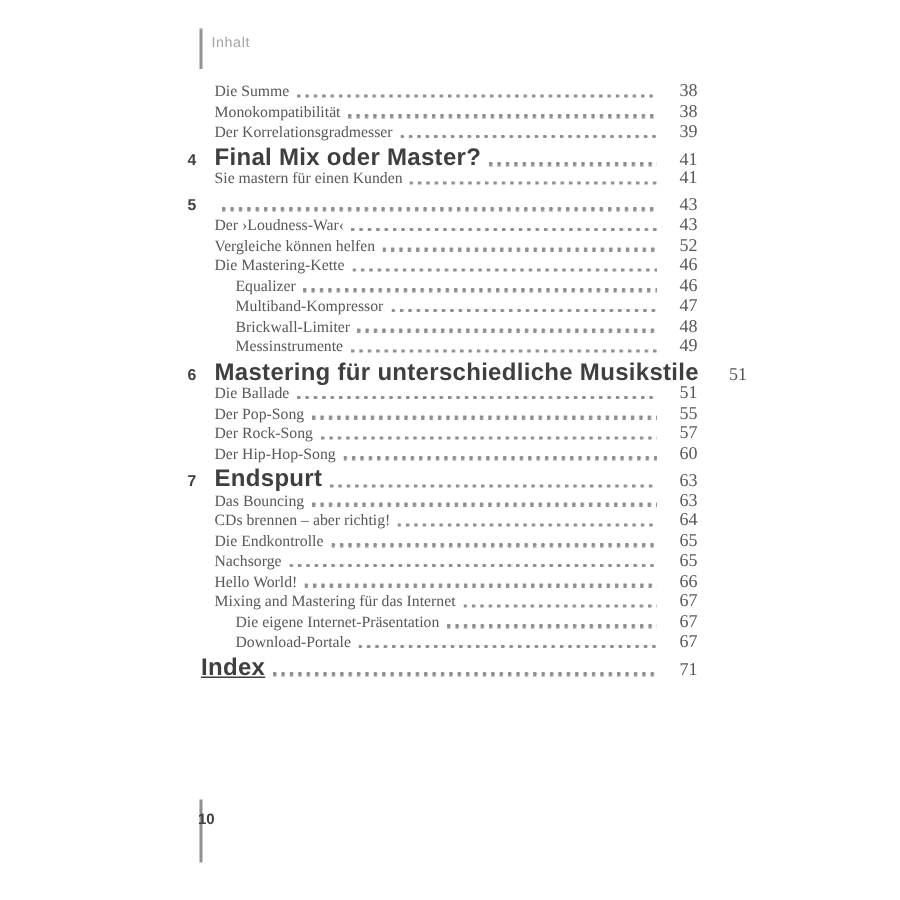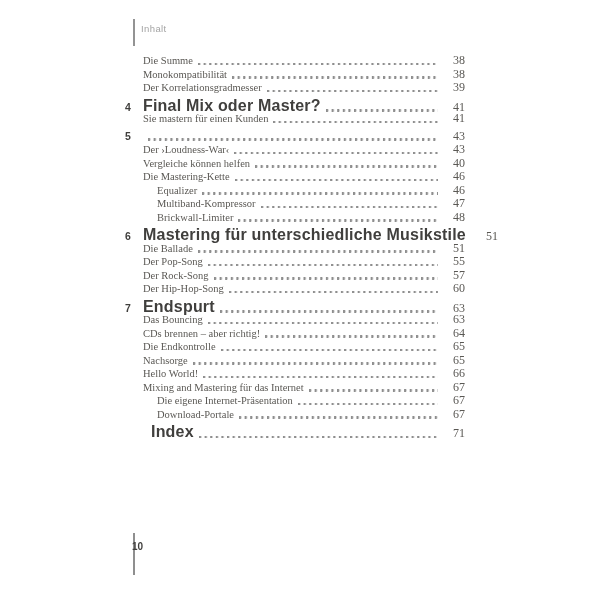--- a/index.html
+++ b/index.html
@@ -38,21 +38,21 @@
     font-size: 10.5px; color: #5a5854;
     white-space: nowrap;
   }
   .toc-row .num {
     width: 18px; flex: 0 0 18px;
     font-family: "Liberation Sans", sans-serif;
     font-weight: 700; font-size: 10.5px; color: #403f3d;
   }
   .toc-row.entry .label { margin-left: 18px; }
   .toc-row.sub .label   { margin-left: 32px; }
-  .toc-row.index .label { margin-left: 26px; }
+  .toc-row.index .label { margin-left: 9px; text-decoration: underline; }
   .toc-row.chapter .label,
   .toc-row.index .label {
     font-family: "Liberation Sans", sans-serif;
     font-weight: 700; font-size: 16px; color: #403f3d;
     letter-spacing: 0.2px;
   }
   .leader {
     flex: 1 1 auto;
     height: 2.2px;
     margin: 0 5px;
@@ -125,41 +125,46 @@
           <span class="pagenum">43</span>
         </div>
         <div class="toc-row entry">
           <span class="label">Der ›Loudness-War‹</span>
           <span class="leader"></span>
           <span class="pagenum">43</span>
         </div>
         <div class="toc-row entry">
           <span class="label">Vergleiche können helfen</span>
           <span class="leader"></span>
-          <span class="pagenum">40</span>
+          <span class="pagenum">52</span>
         </div>
         <div class="toc-row entry">
           <span class="label">Die Mastering-Kette</span>
           <span class="leader"></span>
           <span class="pagenum">46</span>
         </div>
         <div class="toc-row sub">
           <span class="label">Equalizer</span>
           <span class="leader"></span>
           <span class="pagenum">46</span>
         </div>
         <div class="toc-row sub">
           <span class="label">Multiband-Kompressor</span>
           <span class="leader"></span>
           <span class="pagenum">47</span>
         </div>
         <div class="toc-row sub">
           <span class="label">Brickwall-Limiter</span>
           <span class="leader"></span>
           <span class="pagenum">48</span>
+        </div>
+        <div class="toc-row sub">
+          <span class="label">Messinstrumente</span>
+          <span class="leader"></span>
+          <span class="pagenum">49</span>
         </div>
       </div>
       <div class="toc-group">
         <div class="toc-row chapter">
           <span class="num">6</span>
           <span class="label">Mastering für unterschiedliche Musikstile</span>
           <span class="leader"></span>
           <span class="pagenum">51</span>
         </div>
         <div class="toc-row entry">

